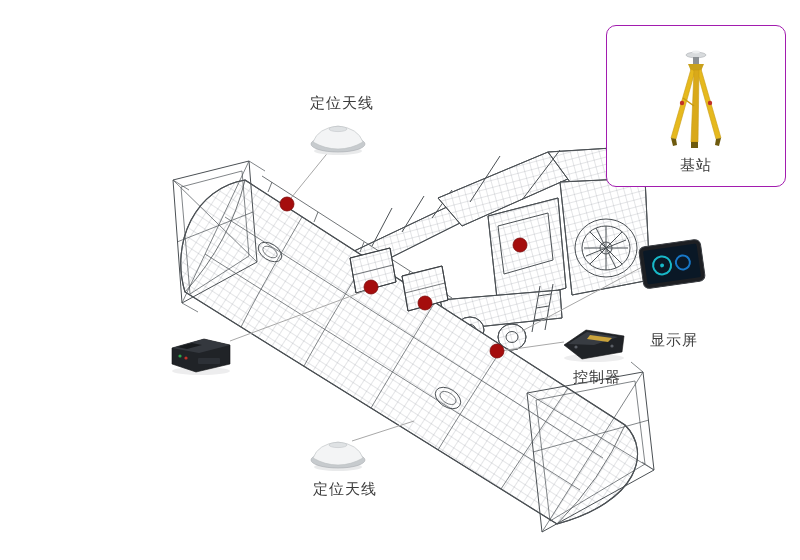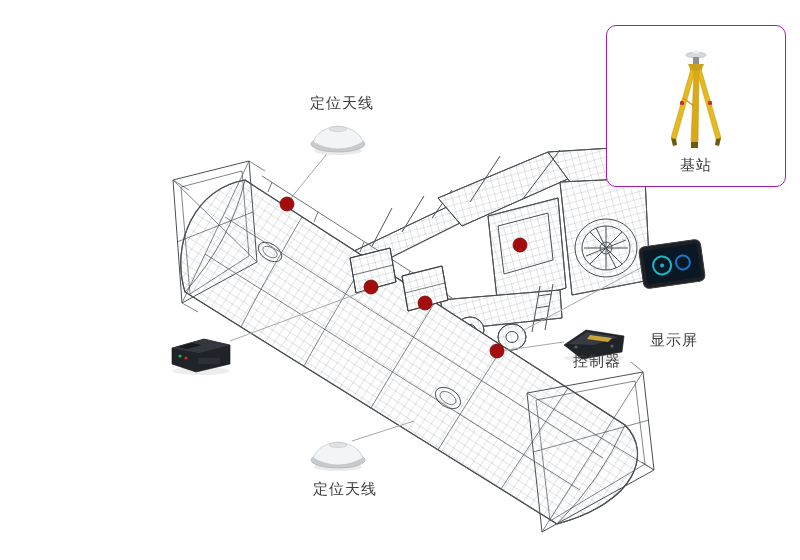--- a/index.html
+++ b/index.html
@@ -237,21 +237,21 @@
   <div class="device" style="left:560px;top:323px;">
     <svg width="68" height="40" viewBox="0 0 68 40">
       <ellipse cx="34" cy="35" rx="30" ry="4" fill="#ededee"></ellipse>
       <path d="M4 22 L26 7 L64 13 L62 29 L22 36 Z" fill="#202327" stroke="#101214" stroke-width="0.6"></path>
       <path d="M8 21 L27 9 L58 14 L34 22 Z" fill="#383c42"></path>
       <path d="M30 12 L52 15 L48 19 L27 16 Z" fill="#caa33c"></path>
       <circle cx="16" cy="24" r="1.6" fill="#5a5f66"></circle>
       <circle cx="52" cy="23" r="1.6" fill="#5a5f66"></circle>
     </svg>
   </div>
-  <div class="label" style="left:573px;top:352px;">控制器</div>
+  <div class="label" style="left:573px;top:368px;">控制器</div>
 
   <div class="device" style="left:168px;top:332px;">
     <svg width="66" height="44" viewBox="0 0 66 44">
       <ellipse cx="33" cy="39" rx="29" ry="4" fill="#ededee"></ellipse>
       <path d="M4 16 L36 7 L62 13 L62 32 L28 40 L4 32 Z" fill="#202327" stroke="#101214" stroke-width="0.6"></path>
       <path d="M4 16 L36 7 L62 13 L31 21 Z" fill="#34383e"></path>
       <path d="M9 15 L24 11 L34 13 L19 17 Z" fill="#171a1d"></path>
       <circle cx="12" cy="24" r="1.6" fill="#2da84c"></circle>
       <circle cx="18" cy="26" r="1.6" fill="#c03228"></circle>
       <rect x="30" y="26" width="22" height="6" rx="1" fill="#2c3036"></rect>

